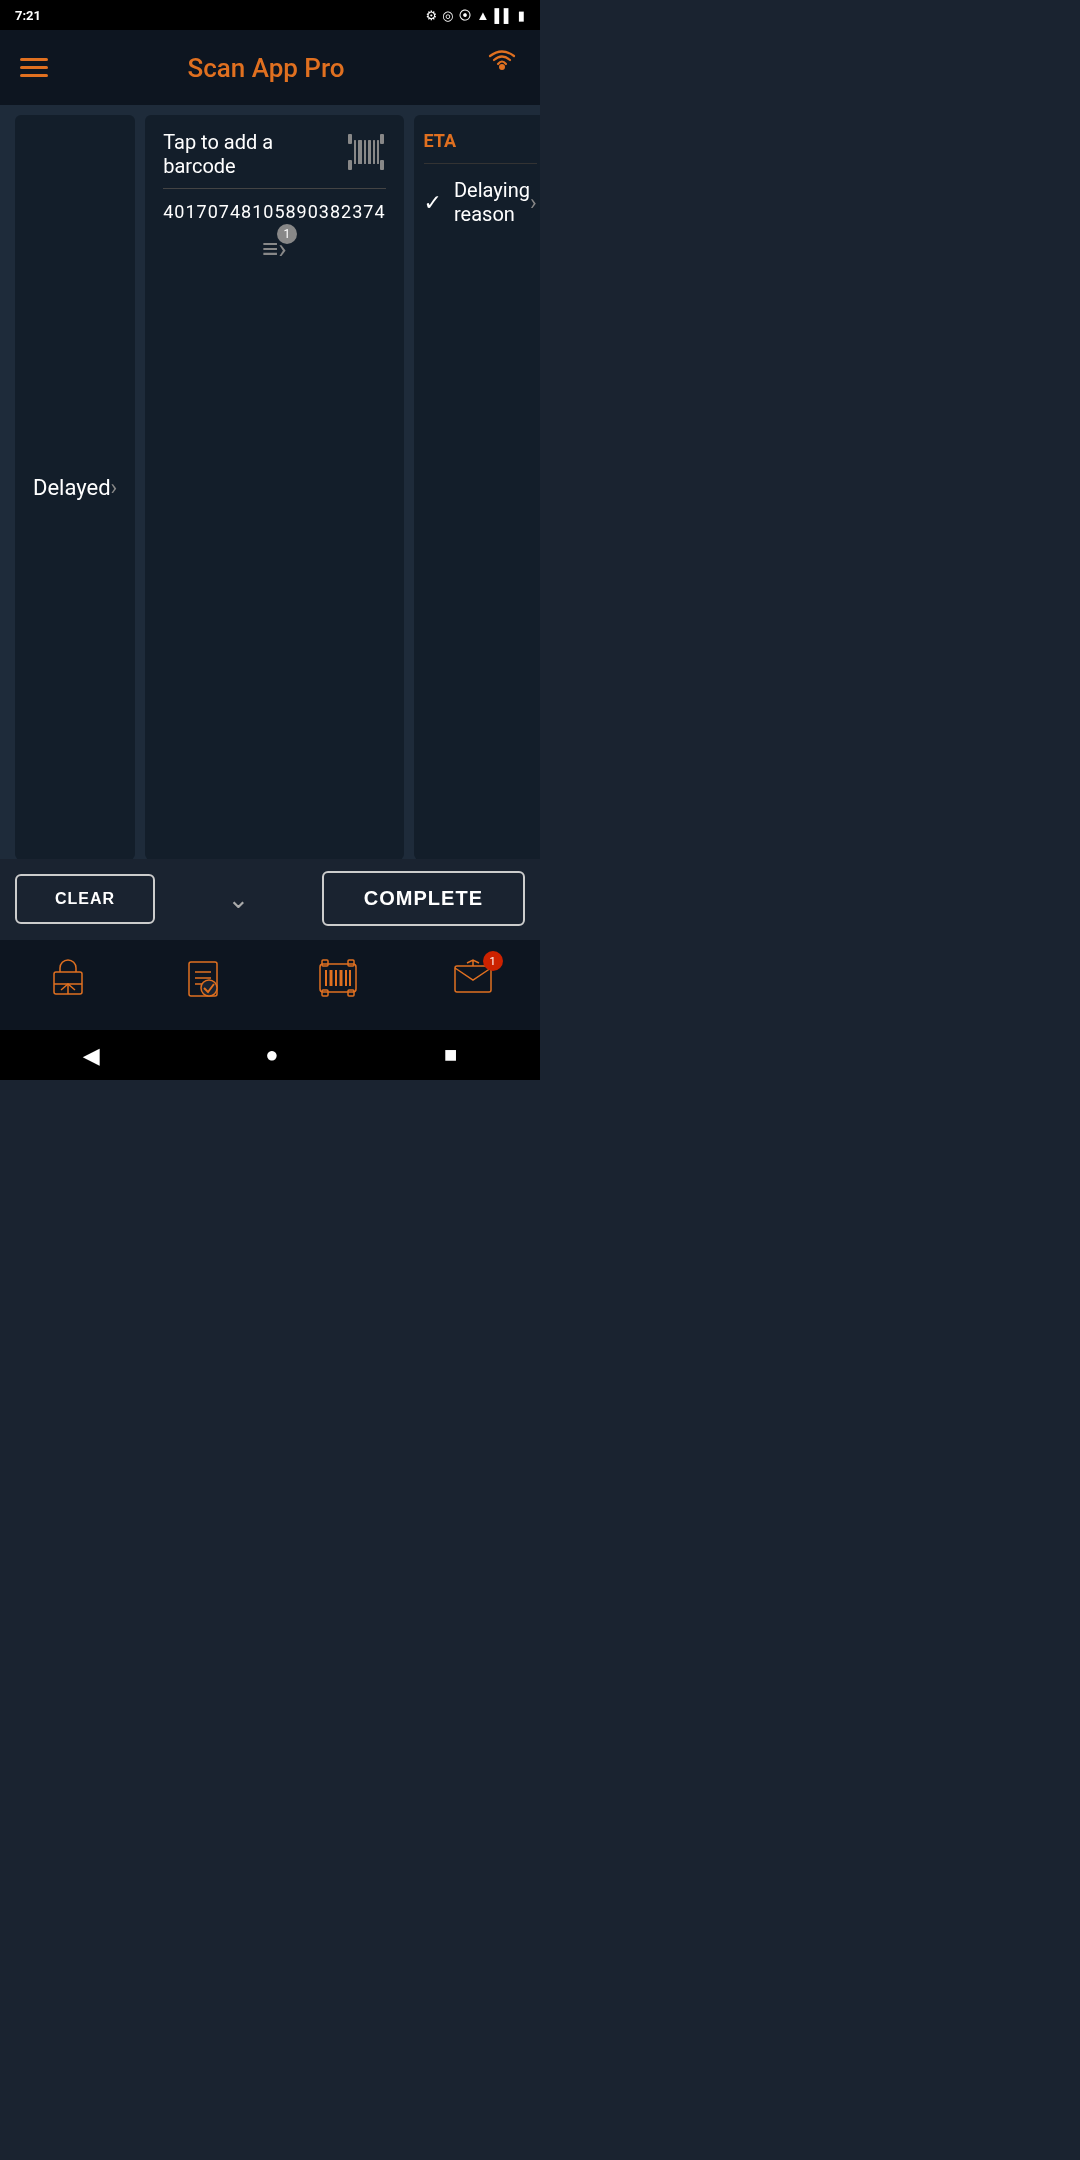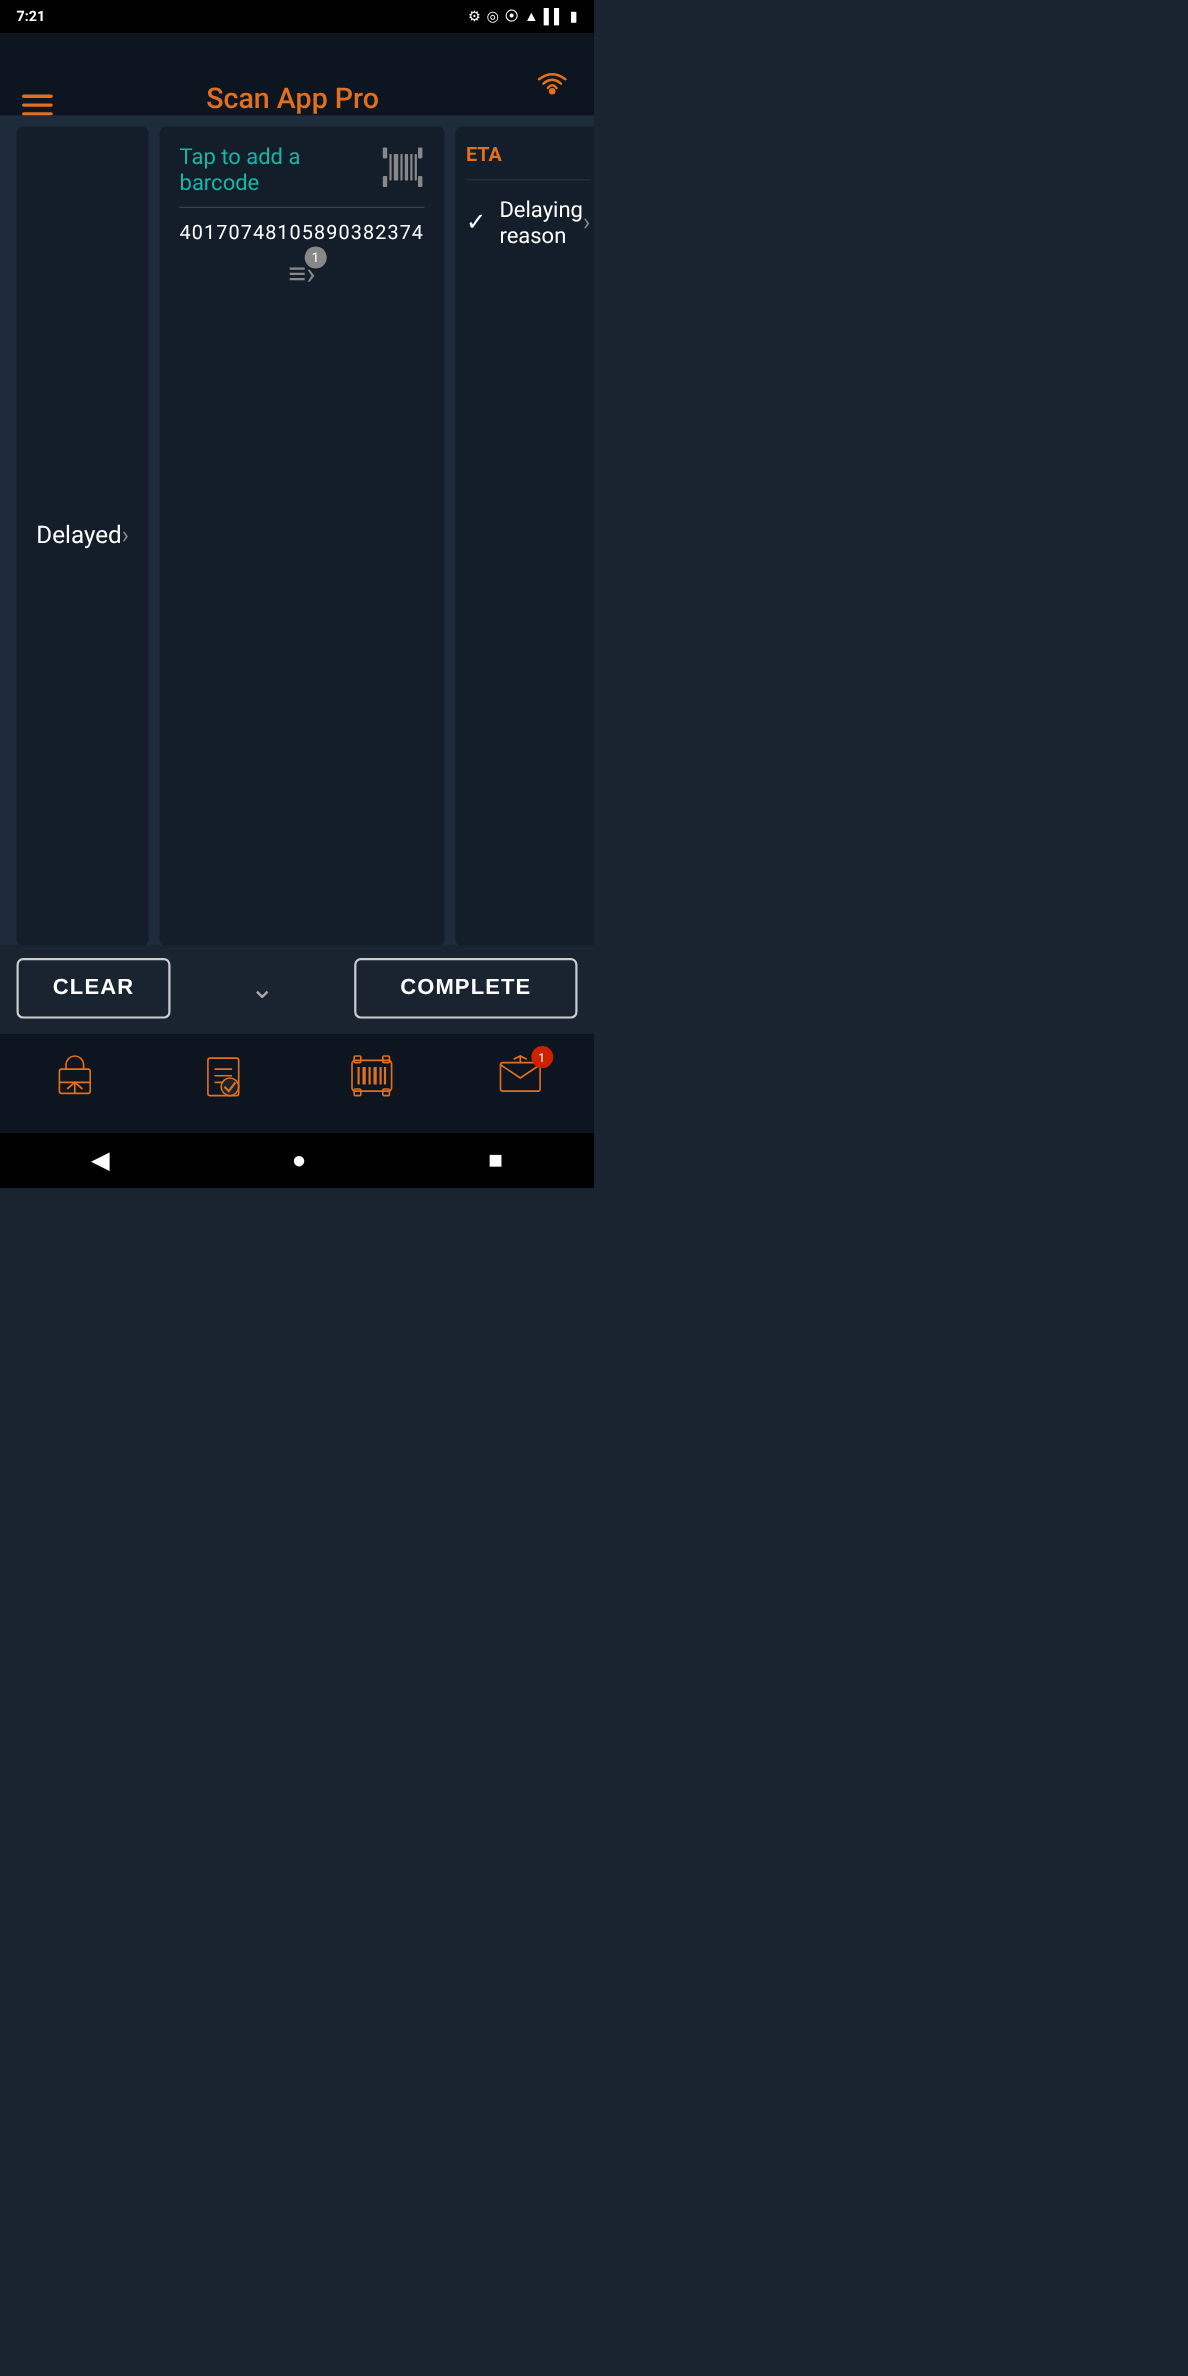--- a/index.html
+++ b/index.html
@@ -27,21 +27,21 @@
       color: #fff;
     }
     .status-left { font-weight: bold; }
     .status-right { display: flex; align-items: center; gap: 5px; }
 
     
     .header {
       background: #0d1520;
       height: 75px;
       display: flex;
-      align-items: flex-end;
+      align-items: center;
       justify-content: space-between;
       padding: 0 20px;
     }
     .header-menu {
       display: flex;
       flex-direction: column;
       gap: 5px;
       cursor: pointer;
     }
     .header-menu span {
@@ -88,21 +88,21 @@
     }
     .barcode-input-row {
       display: flex;
       align-items: center;
       justify-content: space-between;
       border-bottom: 1px solid #444;
       padding-bottom: 10px;
       margin-bottom: 12px;
     }
     .barcode-placeholder {
-      color: #14b8a6;
+      color: #ffffff;
       font-size: 20px;
     }
     .barcode-scan-icon {
       color: #888;
       font-size: 20px;
     }
     .barcode-scan-icon svg {
       width: 40px;
       height: 40px;
       fill: #888;
@@ -188,21 +188,21 @@
     .action-row {
       display: flex;
       align-items: center;
       justify-content: space-between;
       margin-bottom: 12px;
     }
     .btn-clear {
       background: transparent;
       border: 2px solid #ccc;
       color: #fff;
-      font-size: 20px;
+      font-size: 16px;
       font-weight: bold;
       padding: 14px 30px;
       border-radius: 6px;
       cursor: pointer;
       letter-spacing: 1px;
       min-width: 140px;
     }
     .btn-complete {
       background: transparent;
       border: 2px solid #ccc;

